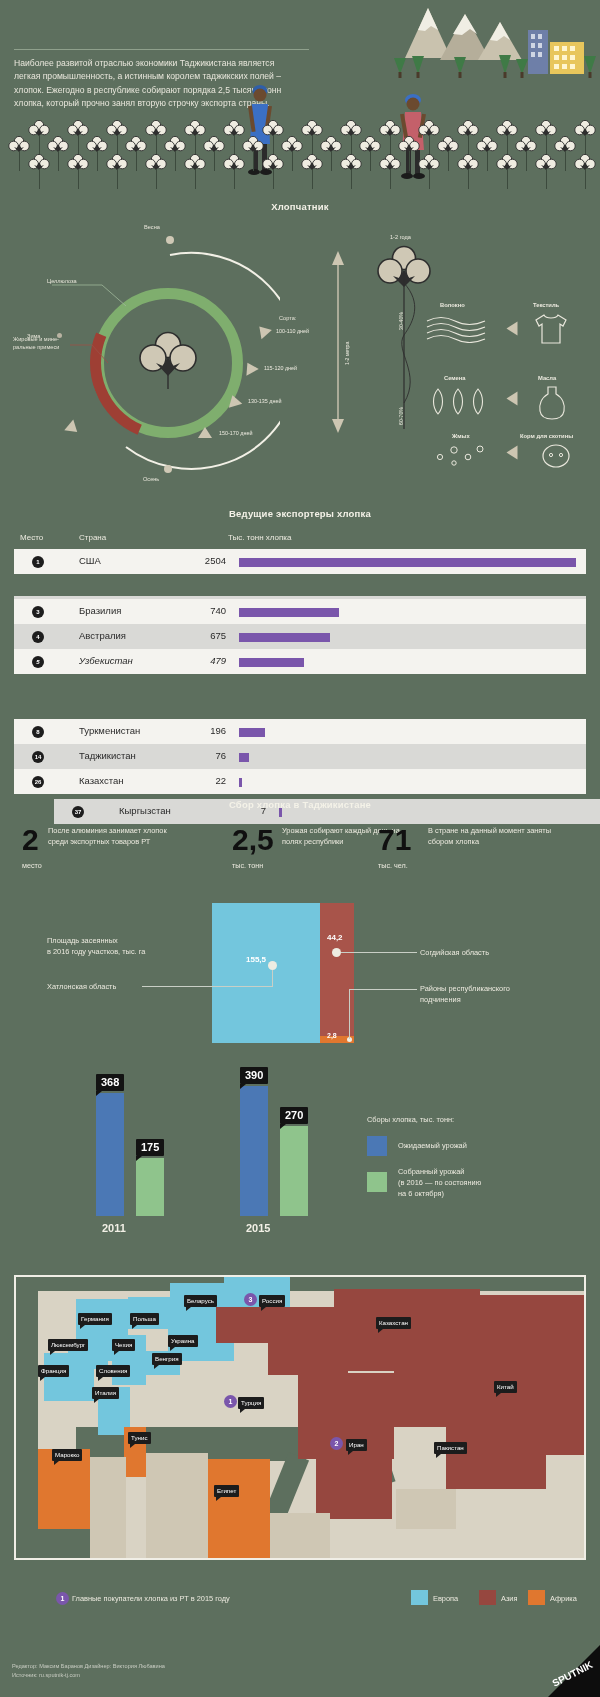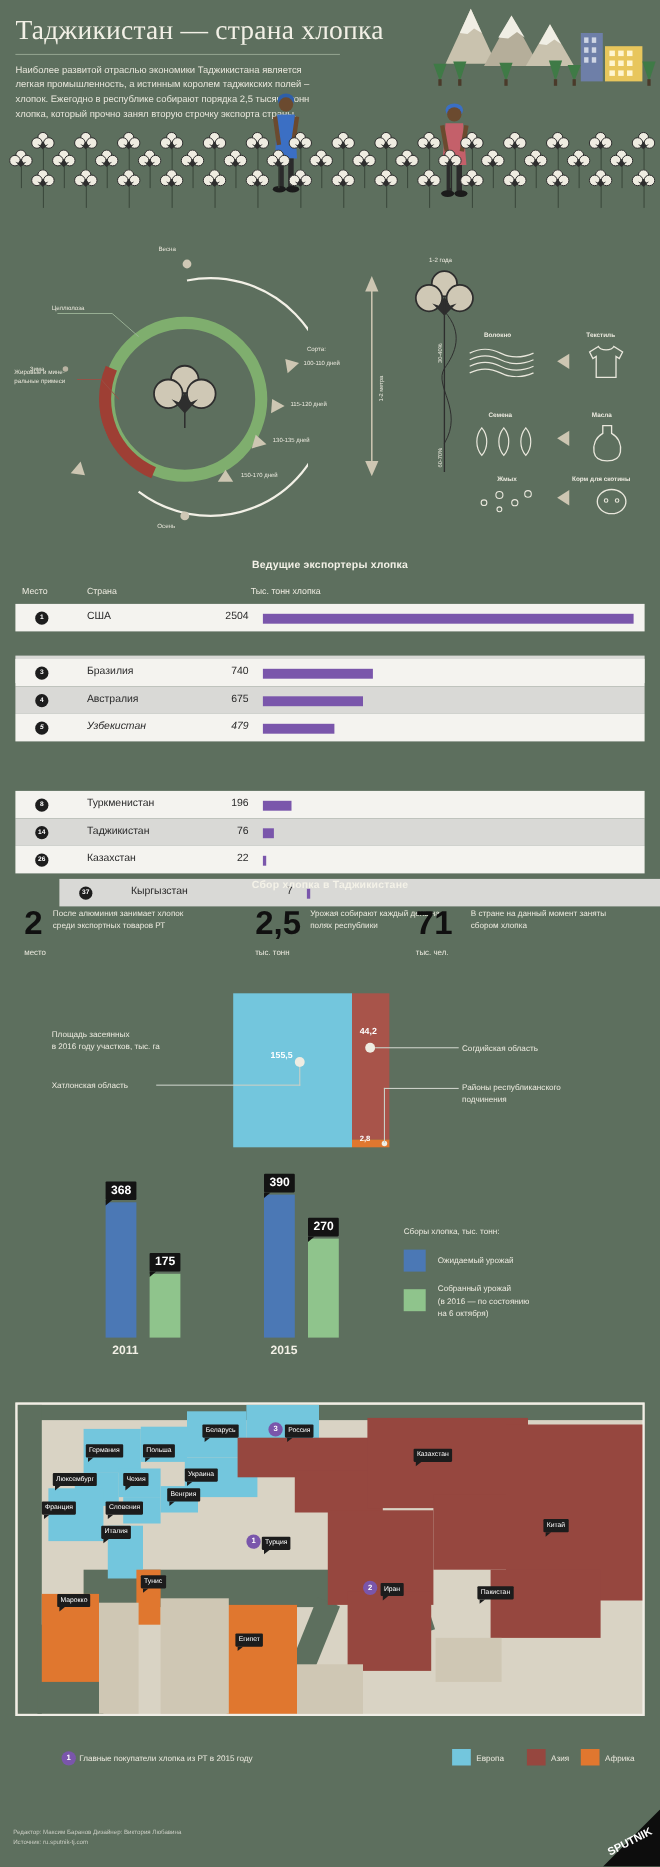--- a/index.html
+++ b/index.html
@@ -172,21 +172,20 @@
   .credit { position: absolute; font-size: 5.6px; line-height: 8.5px; color: #c8ccc2; }
   .sputnik {
     position: absolute; right: 0; bottom: 0; width: 72px; height: 52px;
   }
 </style>
 </head>
 <body>
 
 <div id="page">
 
-  <h1 class="hdr-title">Таджикистан — страна хлопка</h1>
   <div class="hdr-rule"></div>
   <p class="hdr-lead">Наиболее развитой отраслью экономики Таджикистана является легкая промышленность, а истинным королем таджикских полей – хлопок.  Ежегодно в республике собирают порядка 2,5 тысячи тонн хлопка, который прочно занял вторую строчку экспорта страны.</p>
 
   <svg class="scene" viewBox="0 0 300 190">
     <polygon points="105,58 128,8 151,58" fill="#c9c2ae"></polygon>
     <polygon points="118,30 128,8 138,30 131,26 125,31" fill="#f0eee4"></polygon>
     <polygon points="140,60 165,14 190,60" fill="#b5ae9a"></polygon>
     <polygon points="153,34 165,14 177,34 170,29 162,35" fill="#f0eee4"></polygon>
     <polygon points="178,60 200,22 222,60" fill="#c9c2ae"></polygon>
     <polygon points="190,40 200,22 210,40 204,36 197,41" fill="#f0eee4"></polygon>
@@ -648,20 +647,21 @@
         <svg class="boll" viewBox="0 0 22 17">
           <circle cx="11" cy="5" r="4.6" fill="#efece1" stroke="#2e2e2e" stroke-width="0.9"></circle>
           <circle cx="5.6" cy="10" r="4.8" fill="#efece1" stroke="#2e2e2e" stroke-width="0.9"></circle>
           <circle cx="16.4" cy="10" r="4.8" fill="#efece1" stroke="#2e2e2e" stroke-width="0.9"></circle>
           <path d="M11 16 L6 11 L8.6 12 L11 8.6 L13.4 12 L16 11 Z" fill="#2e2e2e"></path>
         </svg>
         <div class="stem"></div>
       </div>
     </div>
 
+  <div class="sec-title" style="top:201px">Хлопчатник</div>
 
   <div class="lc">
 
     <svg style="position:absolute;left:70px;top:22px;width:210px;height:255px">
       <path d="M100 18 A108 108 0 1 1 56 210" fill="none" stroke="#f2f0e6" stroke-width="2"></path>
     </svg>
 
     <div class="lc-ring"></div>
     <div class="lc-red"></div>
 

